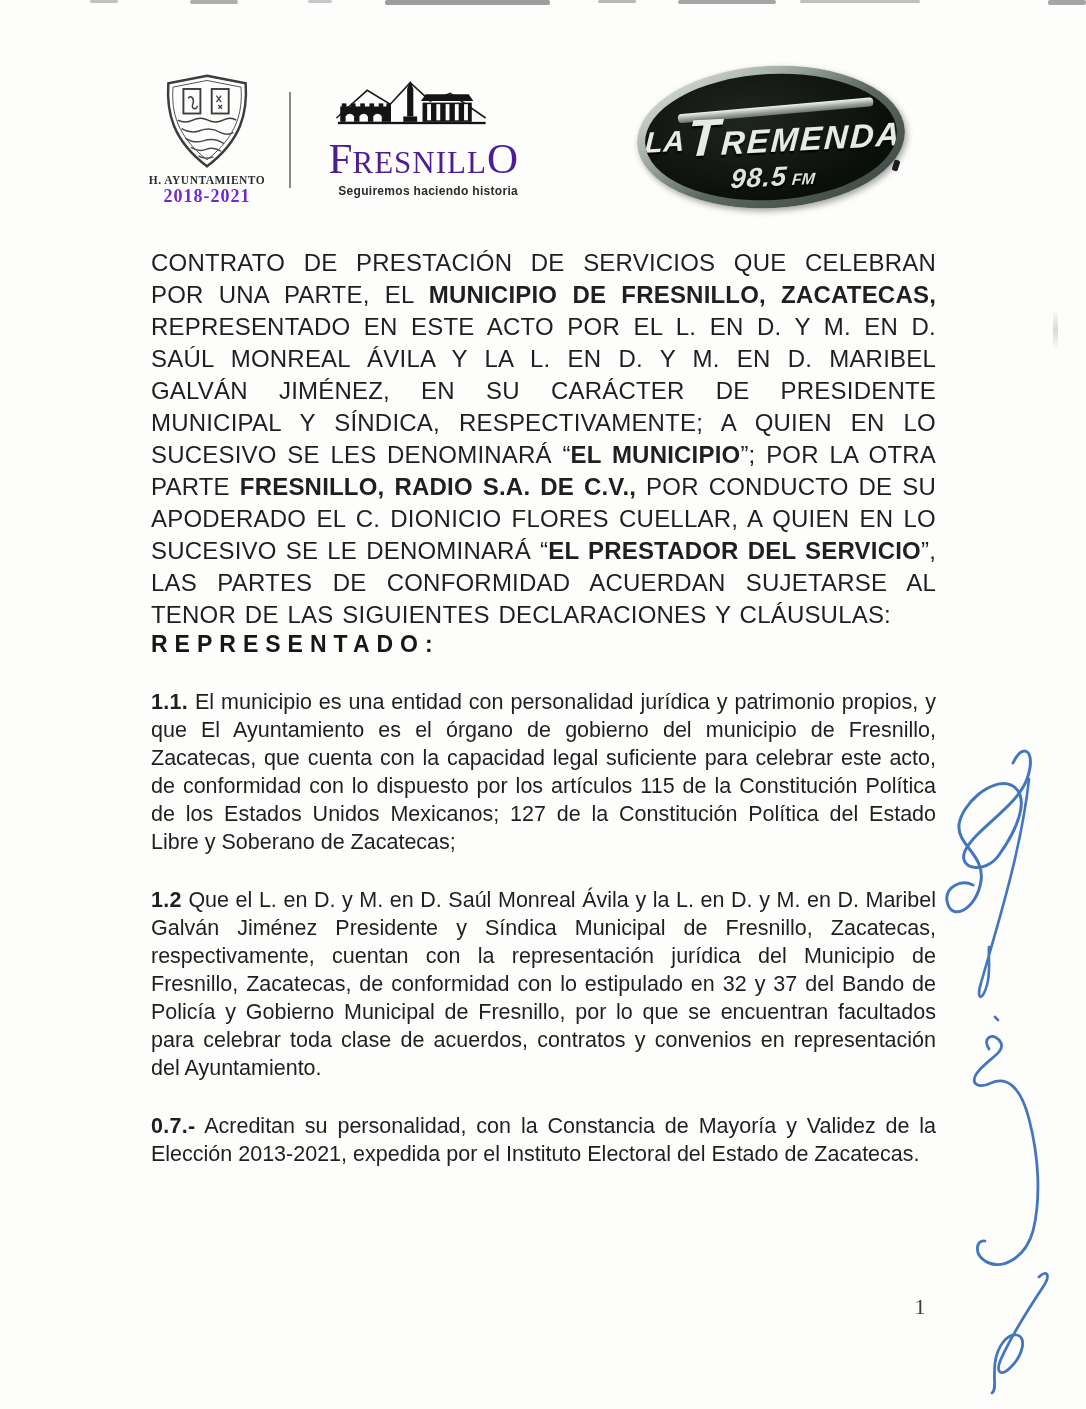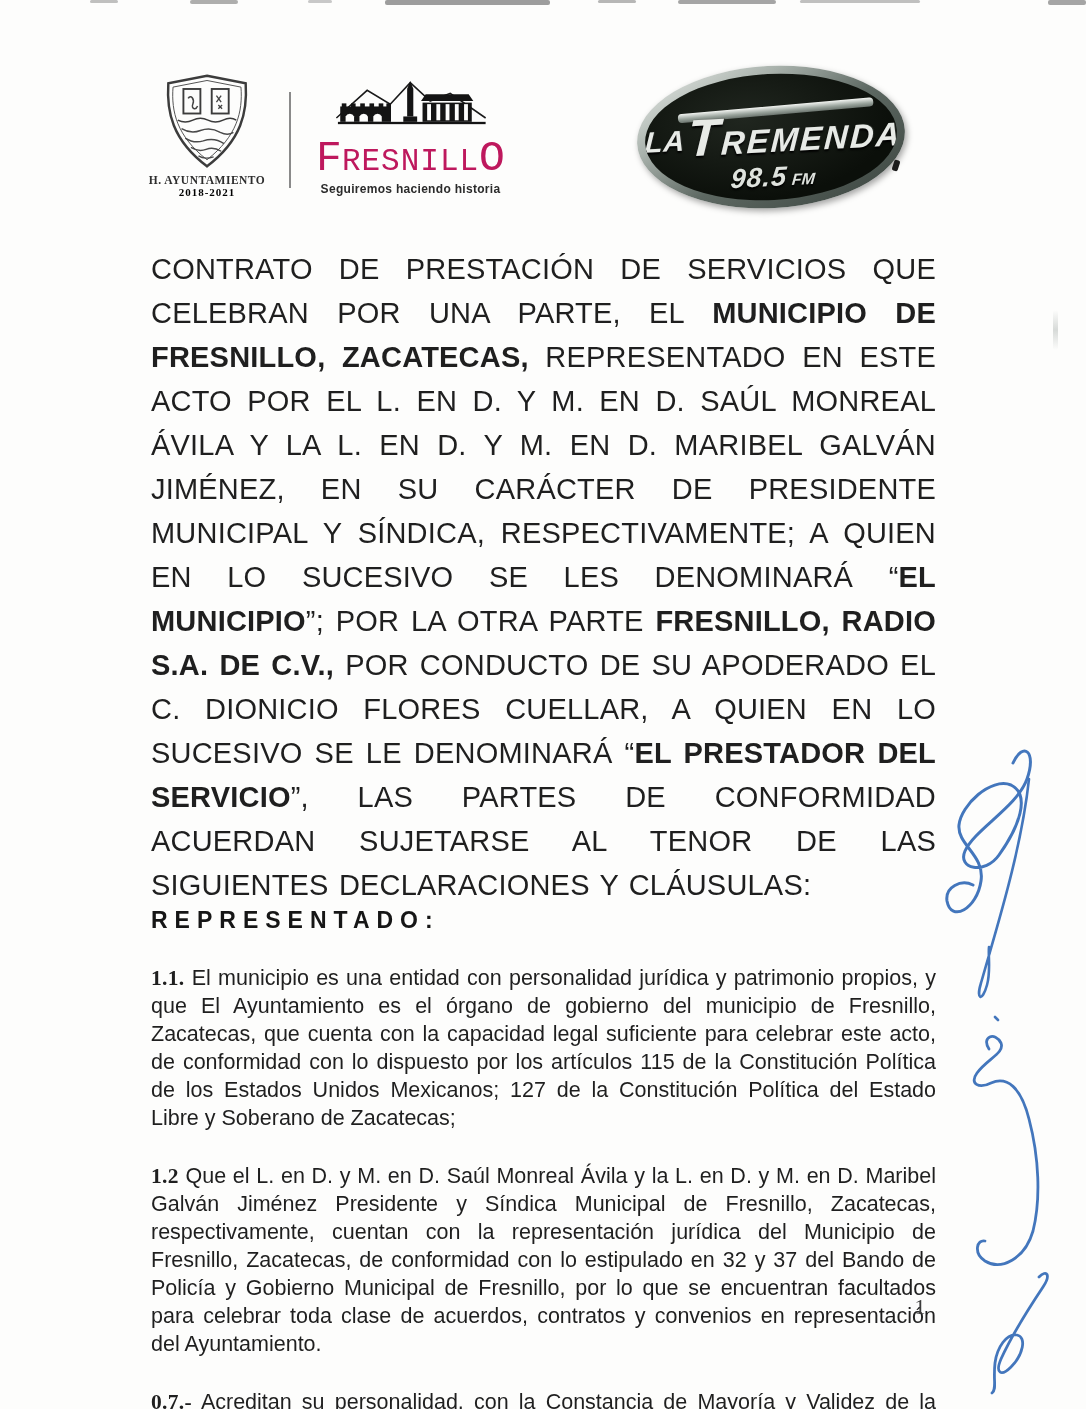--- a/index.html
+++ b/index.html
@@ -15,28 +15,28 @@
   
   .smudge{position:absolute;top:0;background:#4e4e4e;border-radius:2px;}
   .right-smudge{position:absolute;left:1053px;top:310px;width:5px;height:40px;
     background:linear-gradient(#fff0,#d7dad8,#fff0);border-radius:3px;}
   
   .header{position:absolute;left:0;top:0;width:100%;height:235px;}
   .crest{position:absolute;left:142px;top:72px;width:130px;text-align:center;}
   .crest svg{display:block;margin:0 auto;}
   .crest-inst{font-family:"Liberation Serif",serif;font-weight:bold;font-size:11.5px;
     letter-spacing:.5px;color:#2e2e2e;margin-top:2px;}
-  .crest-term{font-family:"Liberation Serif",serif;font-weight:bold;font-size:11px;
-    color:#000000;letter-spacing:1px;}
+  .crest-term{font-family:"Liberation Serif",serif;font-weight:bold;font-size:18px;
+    color:#6d28d9;letter-spacing:1px;}
   .header-divider{position:absolute;left:289px;top:92px;width:2px;height:96px;background:#8a8a8a;}
   .fresnillo{position:absolute;left:303px;top:78px;width:215px;text-align:center;}
-  .fres-word{font-family:Liberation Mono, monospace;color:#be185d;line-height:30px;margin-top:2px;white-space:nowrap;}
+  .fres-word{font-family:Liberation Serif, serif;color:#4c1d95;line-height:30px;margin-top:2px;white-space:nowrap;text-align:right;}
   .fres-word .big{font-size:43px;}
   .fres-word .mid{font-size:31px;letter-spacing:1px;}
-  .fres-tagline{font-size:12px;font-weight:bold;color:#2b2b2b;letter-spacing:.3px;margin-top:1px;}
+  .fres-tagline{font-size:12px;font-weight:bold;color:#2b2b2b;letter-spacing:.3px;margin-top:1px;text-align:right;}
   
   .radio{position:absolute;left:637px;top:66px;width:268px;height:142px;transform:rotate(-3deg);}
   .radio-outer{width:100%;height:100%;border-radius:50%;
     background:linear-gradient(150deg,#eef1ee 0%,#aab3ad 28%,#5d6862 55%,#39423d 100%);
     box-shadow:2px 3px 6px rgba(0,0,0,.35);
     display:flex;align-items:center;justify-content:center;}
   .radio-inner{position:relative;width:calc(100% - 16px);height:calc(100% - 16px);
     border-radius:50%;background:radial-gradient(ellipse at 40% 35%,#20261f 0%,#0b0f0a 70%);
     overflow:hidden;}
   .t-bar{position:absolute;left:34px;top:32px;width:196px;height:9px;z-index:1;
@@ -51,26 +51,26 @@
   .radio-line2{position:absolute;left:0;top:88px;width:100%;text-align:center;z-index:2;
     font-style:italic;font-weight:bold;color:#dfe3de;
     text-shadow:0 2px 2px #000;transform:skewX(-8deg);}
   .radio-freq{font-size:27px;letter-spacing:1px;}
   .radio-band{font-size:16px;margin-left:5px;}
   .radio-mark{position:absolute;left:893px;top:160px;width:6px;height:11px;background:#1b1b1b;
     border-radius:2px;transform:rotate(18deg);}
   
   .doc-body{position:absolute;left:151px;top:247px;width:785px;}
   .doc-body p{margin:0;text-align:justify;}
-  .intro{font-size:29px;line-height:44px;letter-spacing:.2px;word-spacing:2px;}
+  .intro{font-size:24px;line-height:32px;letter-spacing:.2px;word-spacing:2px;}
   .decl-heading{margin:21px 0 0 0;text-align:center;font-size:23px;font-weight:bold;
     letter-spacing:7px;color:#161616;}
   .section-title{margin:34px 0 0 0;font-size:22px;font-weight:bold;color:#161616;}
   .clause{font-size:21.5px;line-height:28px;margin-top:30px !important;}
-  .clause b{letter-spacing:.3px;font-family:Liberation Serif, serif;}
+  .clause b{letter-spacing:.3px;}
   
   .page-number{position:absolute;left:903px;top:1294px;width:34px;text-align:center;
     font-family:"Liberation Serif",serif;font-size:22px;color:#3c3c3c;}
   .signature{position:absolute;left:925px;top:735px;}
 </style>
 </head>
 <body>
 
 <div class="page">
 

